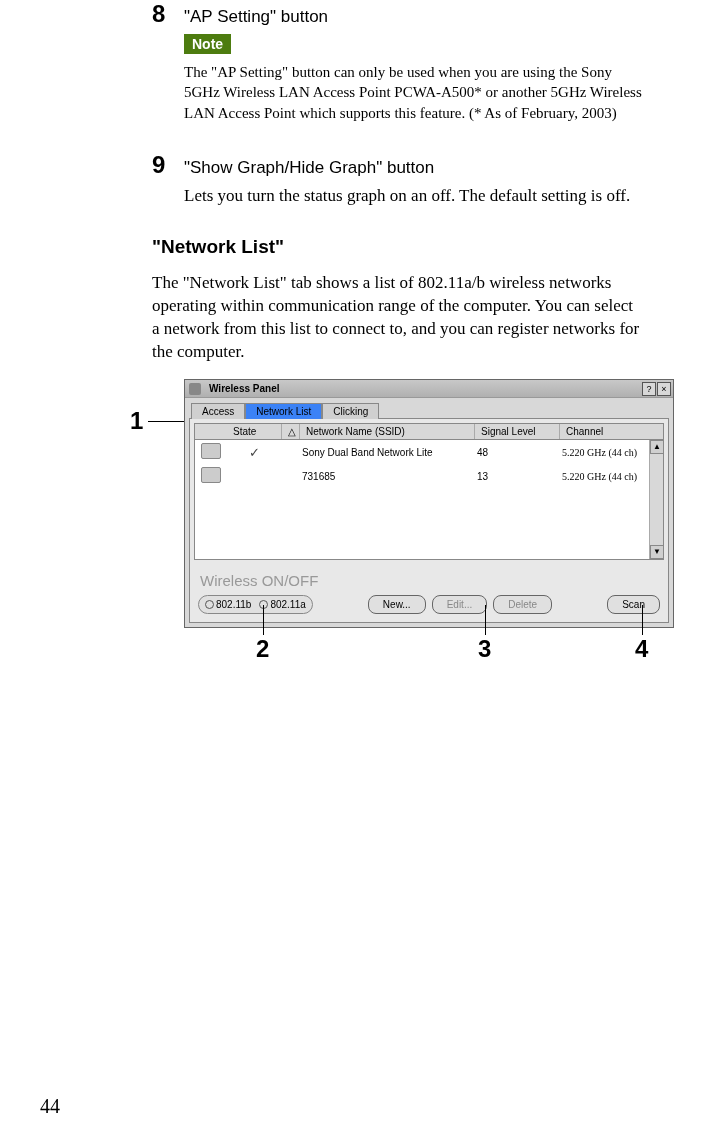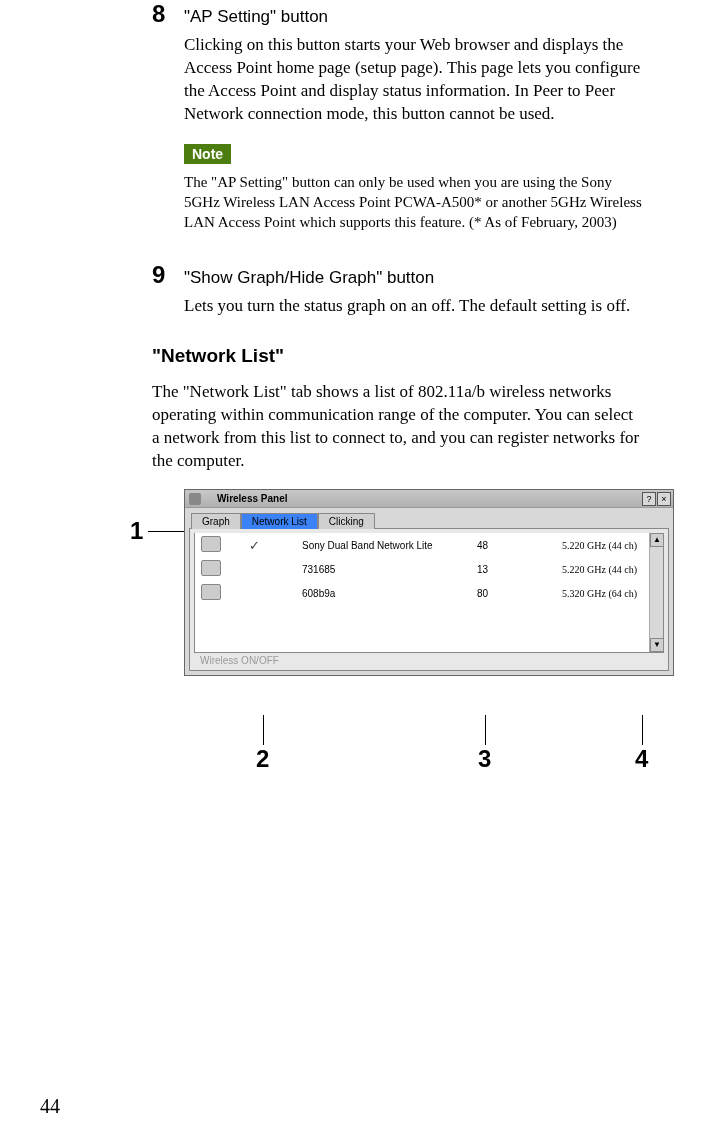--- a/index.html
+++ b/index.html
@@ -87,21 +87,21 @@
       background: linear-gradient(#c8c8c8, #b0b0b0);
       display: flex;
       align-items: center;
       justify-content: space-between;
       padding: 0 2px 0 4px;
       border-bottom: 1px solid #999;
     }
     .titlebar-left {
       display: flex;
       align-items: center;
-      gap: 16px;
+      gap: 8px;
     }
     .title-icon {
       width: 12px;
       height: 12px;
       background: #888;
       border-radius: 2px;
     }
     .titlebar-title {
       font-weight: bold;
       font-size: 10px;
@@ -269,35 +269,34 @@
       width: 1px;
       background: #000;
     }
     .page-number {
       position: absolute;
       bottom: 20px;
       left: 40px;
       font-size: 20px;
     }
     .wireless-onoff-label {
-      font-size: 10px;
+      font-size: 15px;
       color: #999;
       margin-left: 6px;
-      margin-top: 2px;
+      margin-top: 12px;
     }
   </style>
 </head>
 <body>
 
 <div class="section">
   <div class="item-row">
     <div class="item-number">8</div>
     <div class="item-title">"AP Setting" button</div>
   </div>
-  <div class="item-body">Clicking on this button starts your Web browser and displays the Access Point home page (setup page). This page lets you configure the Access Point and display status information. In Peer to Peer Network connection mode, this button cannot be used.</div>
 
   <div class="note-label">Note</div>
   <div class="note-text">The "AP Setting" button can only be used when you are using the Sony 5GHz Wireless LAN Access Point PCWA-A500* or another 5GHz Wireless LAN Access Point which supports this feature. (* As of February, 2003)</div>
 
   <div class="item-row">
     <div class="item-number">9</div>
     <div class="item-title">"Show Graph/Hide Graph" button</div>
   </div>
   <div class="item-body" style="margin-bottom:10px;">Lets you turn the status graph on an off. The default setting is off.</div>
 
@@ -315,59 +314,77 @@
           <span class="title-icon"></span>
           <span class="titlebar-title">Wireless Panel</span>
         </div>
         <div class="win-buttons">
           <div class="win-btn">?</div>
           <div class="win-btn">×</div>
         </div>
       </div>
 
       <div class="tab-strip">
-        <div class="tab">Graph</div>
+        <div class="tab">Access</div>
         <div class="tab active">Network List</div>
         <div class="tab">Clicking</div>
       </div>
 
       <div class="tab-content">
+        <div class="list-header">
+          <div class="col-icon"></div>
+          <div class="col-state">State</div>
+          <div class="col-sort">△</div>
+          <div class="col-ssid">Network Name (SSID)</div>
+          <div class="col-signal">Signal Level</div>
+          <div class="col-channel">Channel</div>
+        </div>
         <div class="list-body">
           <div class="list-row">
             <div class="cell-icon"><span class="net-icon"></span></div>
             <div class="cell-state"><span class="checkmark">✓</span></div>
             <div class="cell-sort"></div>
             <div class="cell-ssid">Sony Dual Band Network Lite</div>
             <div class="cell-signal">48</div>
             <div class="cell-channel">5.220 GHz (44 ch)</div>
           </div>
           <div class="list-row">
             <div class="cell-icon"><span class="net-icon"></span></div>
             <div class="cell-state"></div>
             <div class="cell-sort"></div>
             <div class="cell-ssid">731685</div>
             <div class="cell-signal">13</div>
             <div class="cell-channel">5.220 GHz (44 ch)</div>
           </div>
-          <div class="list-row">
-            <div class="cell-icon"><span class="net-icon"></span></div>
-            <div class="cell-state"></div>
-            <div class="cell-sort"></div>
-            <div class="cell-ssid">608b9a</div>
-            <div class="cell-signal">80</div>
-            <div class="cell-channel">5.320 GHz (64 ch)</div>
-          </div>
           <div class="scrollbar">
             <div class="scroll-btn up">▲</div>
             <div class="scroll-btn down">▼</div>
           </div>
         </div>
 
         <div class="wireless-onoff-label">Wireless ON/OFF</div>
 
+        <div class="bottom-bar">
+          <div class="radio-group">
+            <label>
+                <span class="radio-dot"></span>
+                <span>802.11b</span>
+              </label>
+            <label>
+                <span class="radio-dot"></span>
+                <span>802.11a</span>
+              </label>
+          </div>
+          <div class="btn-group">
+            <div class="btn">New...</div>
+            <div class="btn disabled">Edit...</div>
+            <div class="btn disabled">Delete</div>
+          </div>
+          <div class="btn">Scan</div>
+        </div>
       </div>
     </div>
 
     <div class="callout-line-v" style="left:111px; top:226px; height:30px;"></div>
     <div class="callout" style="left:104px; top:256px;">2</div>
 
     <div class="callout-line-v" style="left:333px; top:226px; height:30px;"></div>
     <div class="callout" style="left:326px; top:256px;">3</div>
 
     <div class="callout-line-v" style="left:490px; top:226px; height:30px;"></div>

